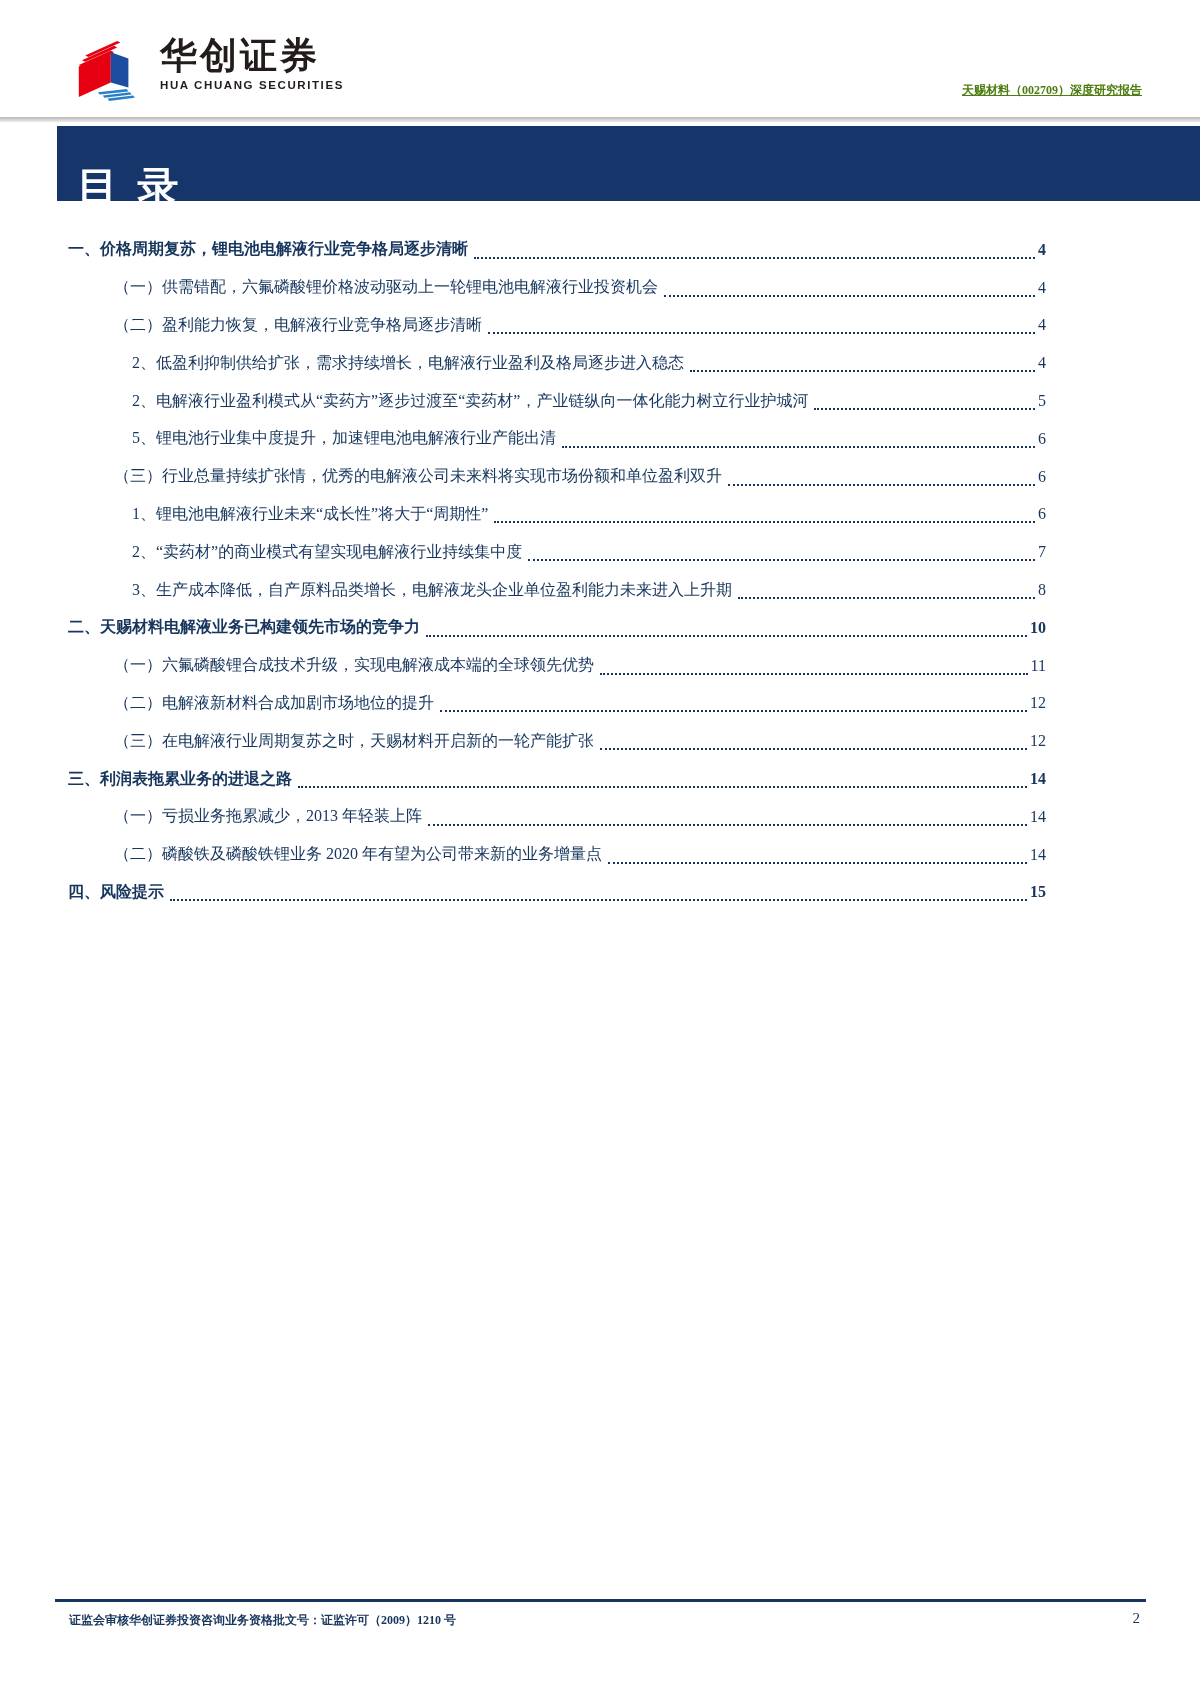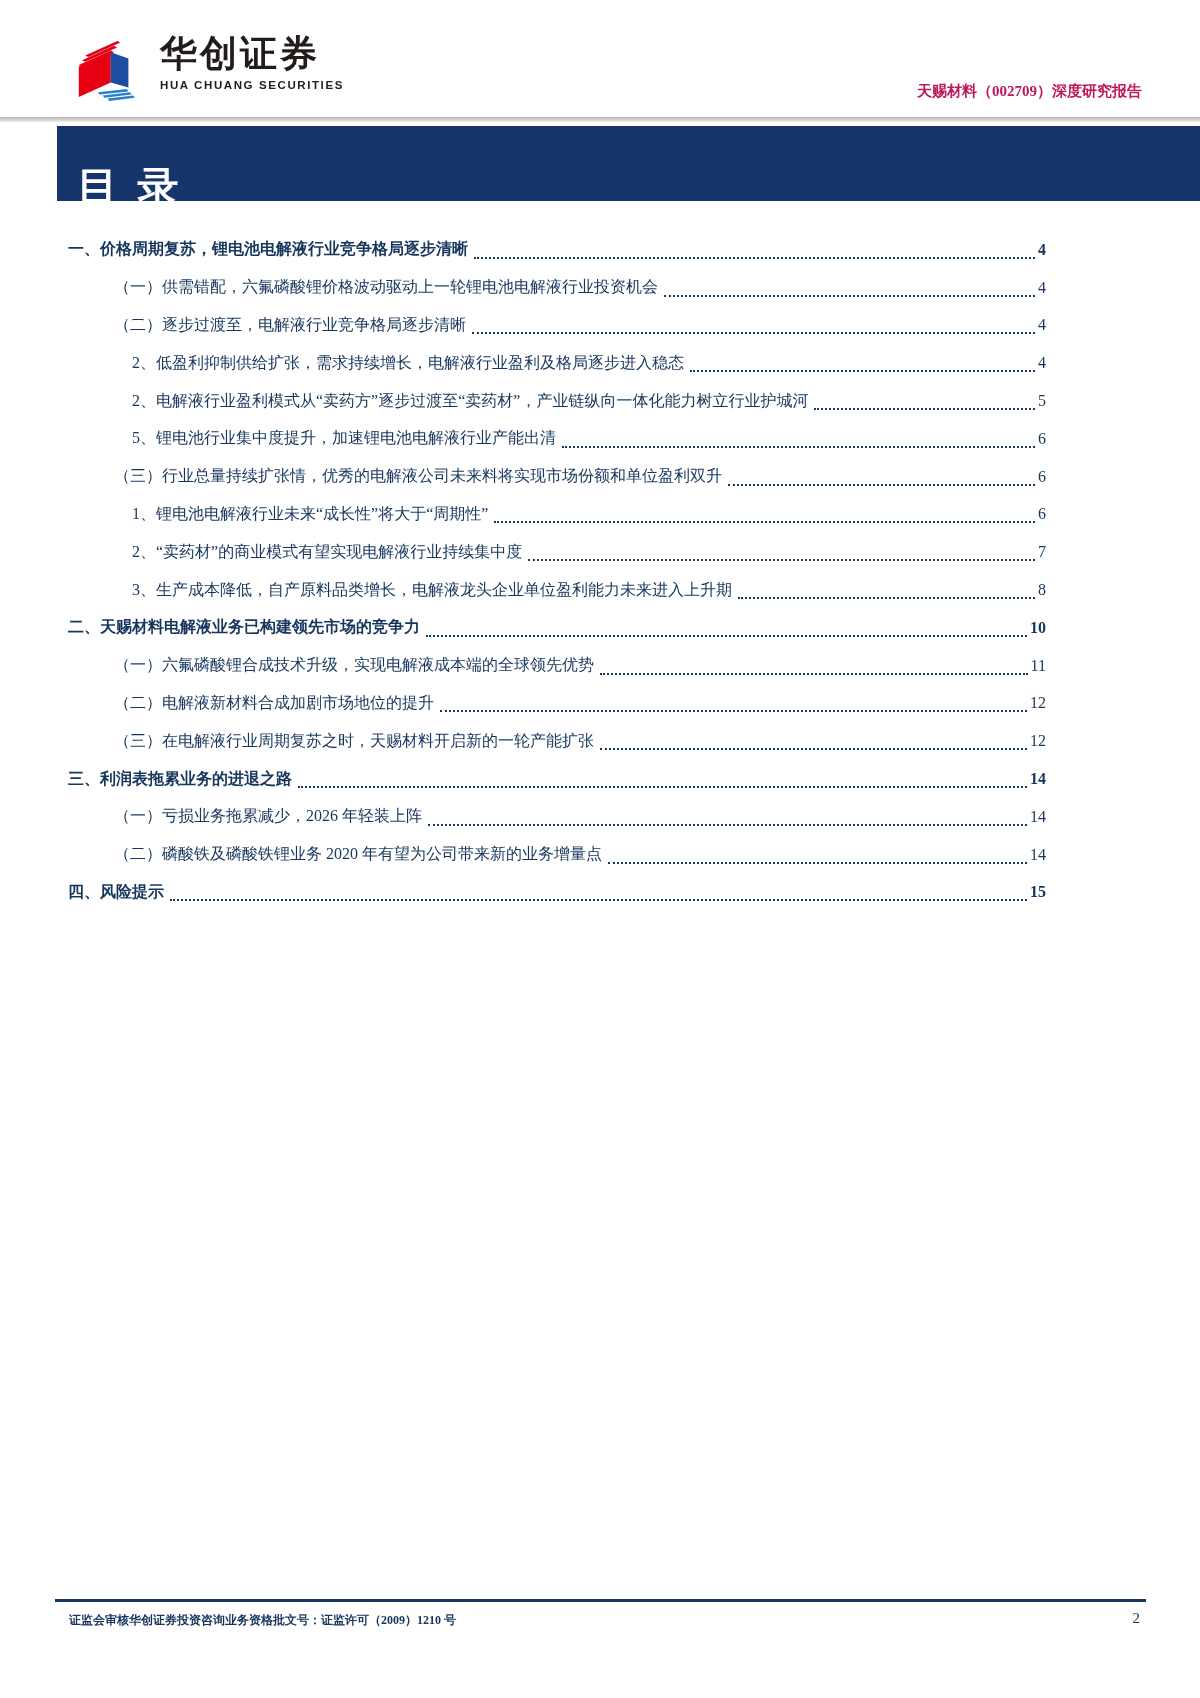--- a/index.html
+++ b/index.html
@@ -7,31 +7,32 @@
     width:1200px;height:1698px;position:relative;background:#ffffff;
     font-family:"Liberation Serif","DejaVu Serif",serif;
     color:#17365D;overflow:hidden;
   }
   
   .header{position:absolute;top:0;left:0;width:1200px;height:118px;background:#fff;}
   .logo{position:absolute;left:74px;top:36px;display:flex;align-items:flex-start;}
   .logo-cube{width:72px;height:66px;margin-right:14px;}
   .brand-text{display:flex;flex-direction:column;justify-content:center;}
   .brand-cn{
-    font-family:Liberation Mono, monospace;
+    font-family:Liberation Serif, serif;
     font-size:37px;font-weight:bold;color:#221c1a;letter-spacing:3px;line-height:1.1;
   }
   .brand-en{
     font-family:"Liberation Sans","DejaVu Sans",sans-serif;
     font-size:11.5px;font-weight:bold;color:#221c1a;letter-spacing:1.6px;margin-top:2px;
   }
   .report-title{
     position:absolute;right:58px;top:82px;
-    font-size:15px;font-weight:bold;color:#be185d;
+    font-size:12px;font-weight:bold;color:#4d7c0f;
     font-family:"Liberation Serif","DejaVu Serif",serif;
+    text-decoration:underline;
   }
   .header-divider{
     position:absolute;top:117px;left:0;width:1200px;height:5px;
     background:linear-gradient(#b9b9b9,#ececec);
   }
   
   .toc-banner{
     position:absolute;top:126px;left:57px;right:0;height:75px;
     background:#16366B;display:flex;align-items:center;
   }
@@ -110,21 +111,21 @@
       <span class="toc-label">一、价格周期复苏，锂电池电解液行业竞争格局逐步清晰</span>
       <span class="toc-leader"></span>
       <span class="toc-page">4</span>
     </div>
     <div class="toc-row lv2">
       <span class="toc-label">（一）供需错配，六氟磷酸锂价格波动驱动上一轮锂电池电解液行业投资机会</span>
       <span class="toc-leader"></span>
       <span class="toc-page">4</span>
     </div>
     <div class="toc-row lv2">
-      <span class="toc-label">（二）逐步过渡至，电解液行业竞争格局逐步清晰</span>
+      <span class="toc-label">（二）盈利能力恢复，电解液行业竞争格局逐步清晰</span>
       <span class="toc-leader"></span>
       <span class="toc-page">4</span>
     </div>
     <div class="toc-row lv3">
       <span class="toc-label">2、低盈利抑制供给扩张，需求持续增长，电解液行业盈利及格局逐步进入稳态</span>
       <span class="toc-leader"></span>
       <span class="toc-page">4</span>
     </div>
     <div class="toc-row lv3">
       <span class="toc-label">2、电解液行业盈利模式从“卖药方”逐步过渡至“卖药材”，产业链纵向一体化能力树立行业护城河</span>
@@ -175,21 +176,21 @@
       <span class="toc-label">（三）在电解液行业周期复苏之时，天赐材料开启新的一轮产能扩张</span>
       <span class="toc-leader"></span>
       <span class="toc-page">12</span>
     </div>
     <div class="toc-row lv1">
       <span class="toc-label">三、利润表拖累业务的进退之路</span>
       <span class="toc-leader"></span>
       <span class="toc-page">14</span>
     </div>
     <div class="toc-row lv2">
-      <span class="toc-label">（一）亏损业务拖累减少，2026 年轻装上阵</span>
+      <span class="toc-label">（一）亏损业务拖累减少，2013 年轻装上阵</span>
       <span class="toc-leader"></span>
       <span class="toc-page">14</span>
     </div>
     <div class="toc-row lv2">
       <span class="toc-label">（二）磷酸铁及磷酸铁锂业务 2020 年有望为公司带来新的业务增量点</span>
       <span class="toc-leader"></span>
       <span class="toc-page">14</span>
     </div>
     <div class="toc-row lv1">
       <span class="toc-label">四、风险提示</span>

